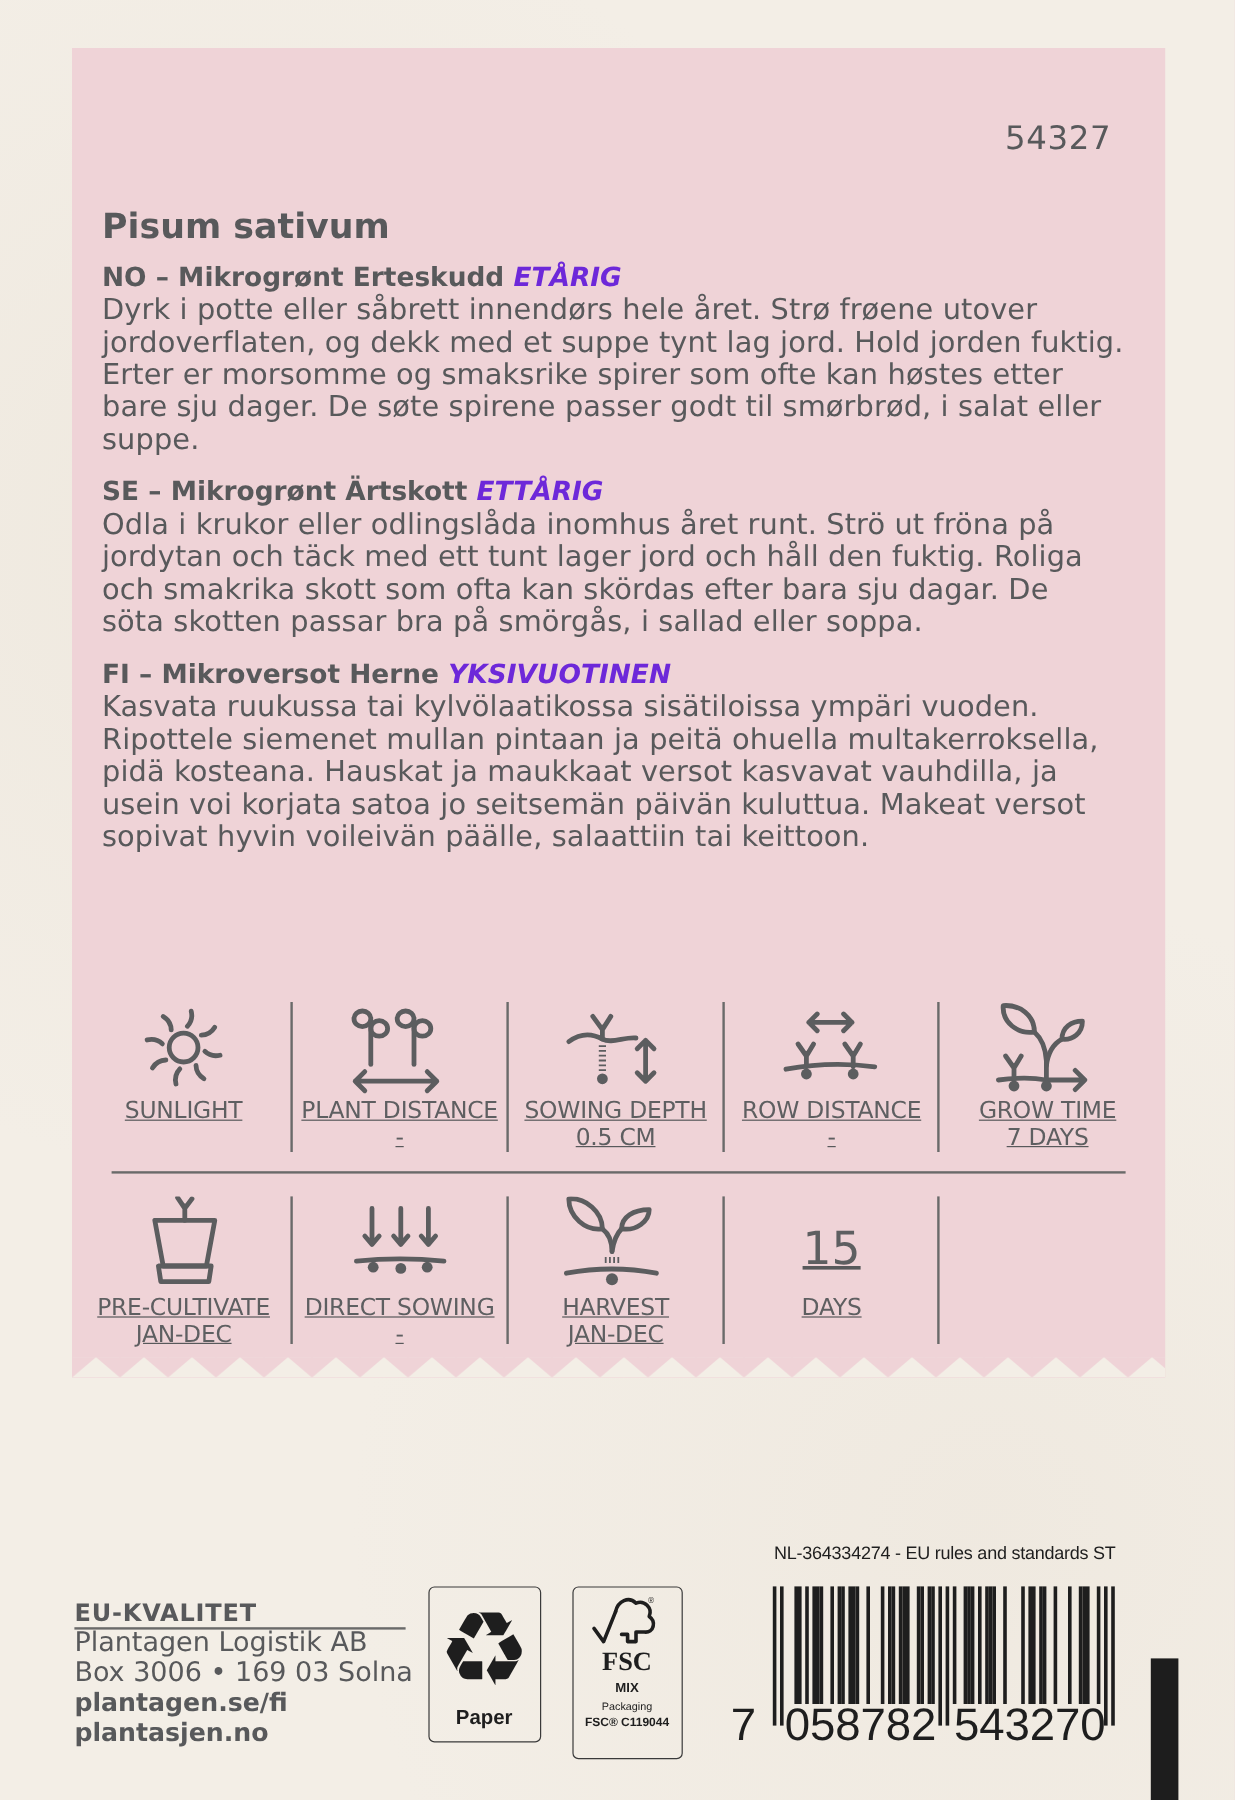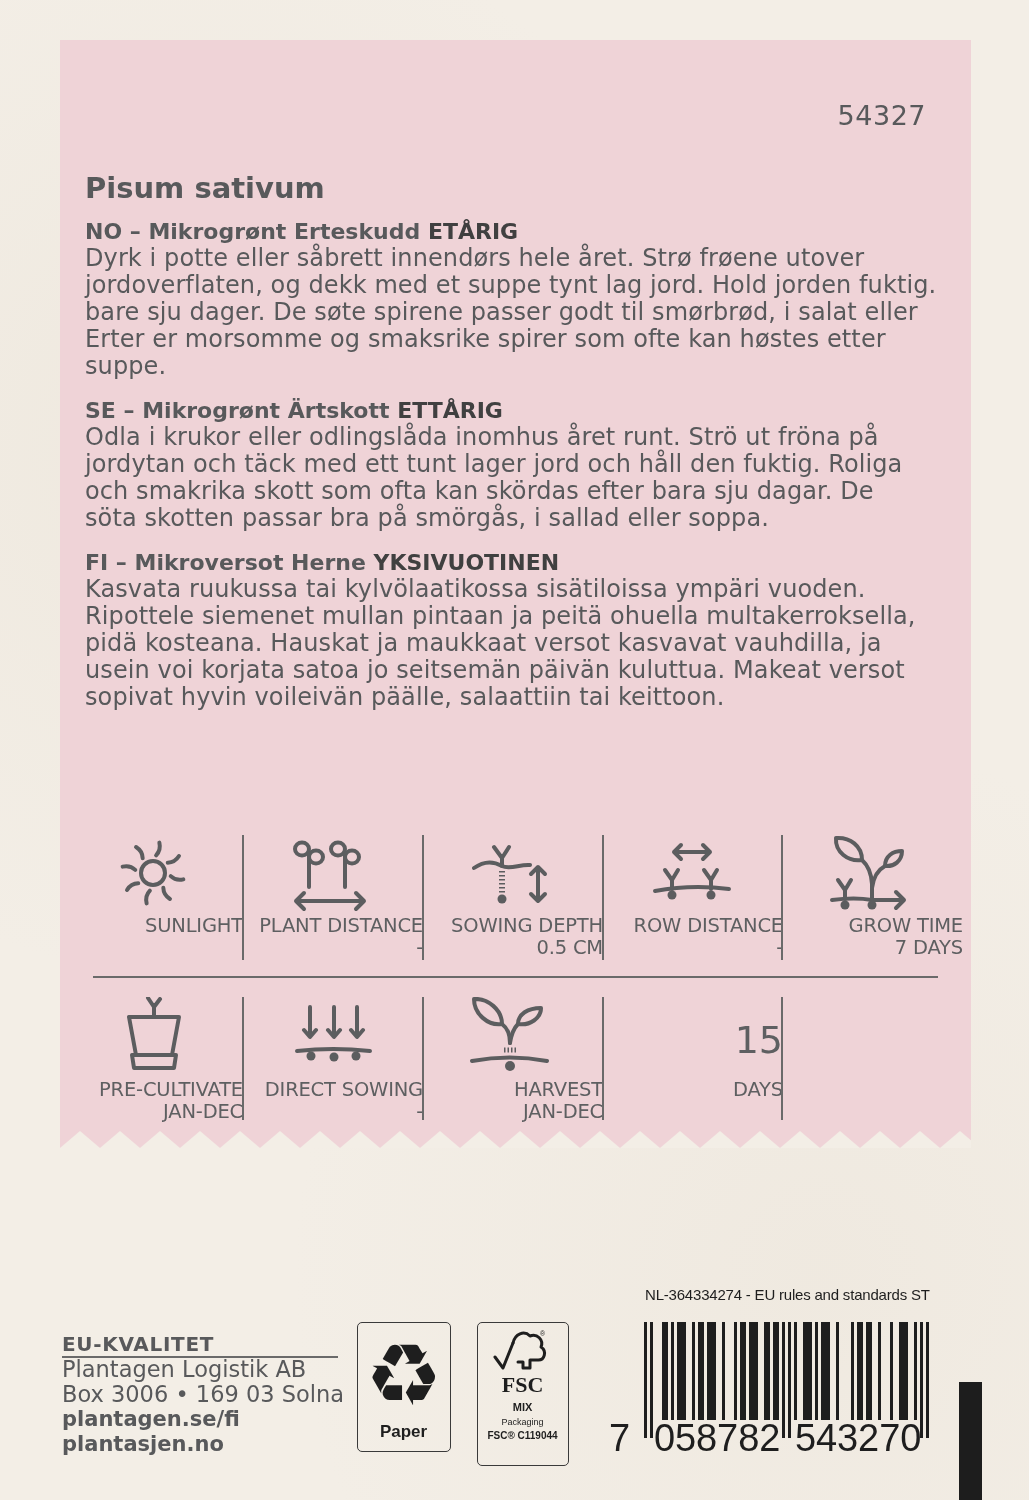--- a/index.html
+++ b/index.html
@@ -14,27 +14,27 @@
     }
     .panel { position: absolute; left: 60px; top: 40px; width: 911px; height: 1108px; background: #EFD3D7; }
     .zigzag { position: absolute; left: 60px; top: 1131px; display: block; }
 
     .product-number { position: absolute; right: 103px; top: 99px; font-size: 27px; line-height: 34px; letter-spacing: 0.5px; }
     .latin-name { position: absolute; left: 85px; top: 171px; font-size: 29px; line-height: 34px; font-weight: bold; white-space: nowrap; }
 
     .sections { position: absolute; left: 85px; top: 218px; width: 880px; }
     .section + .section { margin-top: 17px; }
     .section-heading { font-size: 22px; line-height: 27px; font-weight: bold; white-space: nowrap; }
-    .lifecycle { color: #404040; }
+    .lifecycle { font-style: italic; color: #6d28d9; }
     .body-line { font-size: 24px; line-height: 27px; white-space: nowrap; letter-spacing: 0.1px; }
 
     .grid-row { position: absolute; left: 63px; width: 900px; display: flex; }
     .row1 { top: 835px; height: 125px; }
     .row2 { top: 997px; height: 123px; }
-    .cell { width: 180px; text-align: right; }
+    .cell { width: 180px; text-align: center; text-decoration: underline; }
     .icon { display: block; width: 180px; fill: none; stroke: #5C5D5F; stroke-width: 4; stroke-linecap: round; stroke-linejoin: round; }
     .row1 .icon { height: 80px; }
     .row2 .icon { height: 82px; }
     .icon .fill { fill: #5C5D5F; stroke: none; }
     .label, .value { font-size: 19.5px; line-height: 22px; height: 22px; white-space: nowrap; letter-spacing: -0.2px; color: #5E5F61; }
     .amount { height: 82px; font-size: 38px; line-height: 86px; color: #5E5F61; }
     .vdiv { position: absolute; width: 2px; background: #6A6A6A; }
     .hrule { position: absolute; left: 93px; top: 976px; width: 845px; height: 2px; background: #6A6A6A; }
 
     .footer-left { position: absolute; left: 62px; top: 1331px; }
@@ -77,22 +77,22 @@
 </svg>
 
 <div class="product-number">54327</div>
 <div class="latin-name">Pisum sativum</div>
 
 <div class="sections">
   <div class="section">
     <div class="section-heading"><span>NO – Mikrogrønt Erteskudd</span> <span class="lifecycle">ETÅRIG</span></div>
     <div class="body-line">Dyrk i potte eller såbrett innendørs hele året. Strø frøene utover</div>
     <div class="body-line">jordoverflaten, og dekk med et suppe tynt lag jord. Hold jorden fuktig.</div>
+    <div class="body-line">Erter er morsomme og smaksrike spirer som ofte kan høstes etter</div>
     <div class="body-line">bare sju dager. De søte spirene passer godt til smørbrød, i salat eller</div>
-    <div class="body-line">Erter er morsomme og smaksrike spirer som ofte kan høstes etter</div>
     <div class="body-line">suppe.</div>
   </div>
   <div class="section">
     <div class="section-heading"><span>SE – Mikrogrønt Ärtskott</span> <span class="lifecycle">ETTÅRIG</span></div>
     <div class="body-line">Odla i krukor eller odlingslåda inomhus året runt. Strö ut fröna på</div>
     <div class="body-line">jordytan och täck med ett tunt lager jord och håll den fuktig. Roliga</div>
     <div class="body-line">och smakrika skott som ofta kan skördas efter bara sju dagar. De</div>
     <div class="body-line">söta skotten passar bra på smörgås, i sallad eller soppa.</div>
   </div>
   <div class="section">

